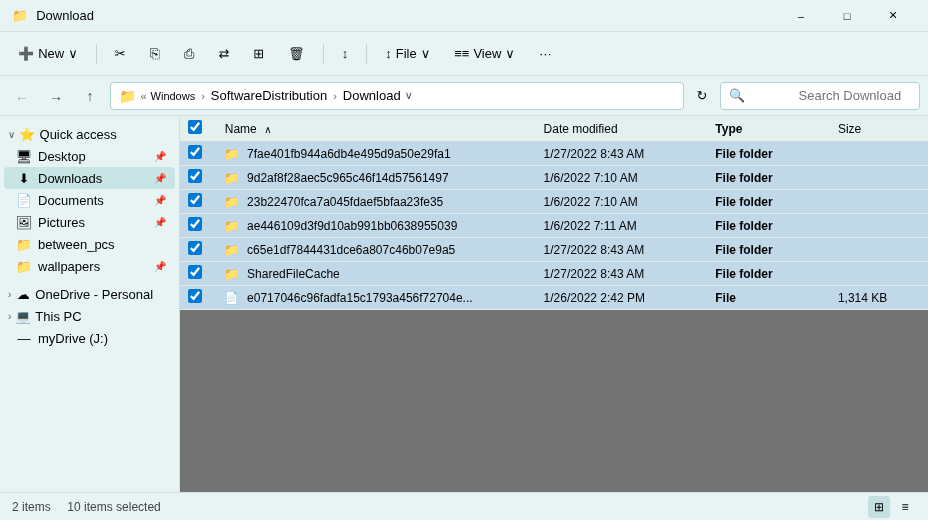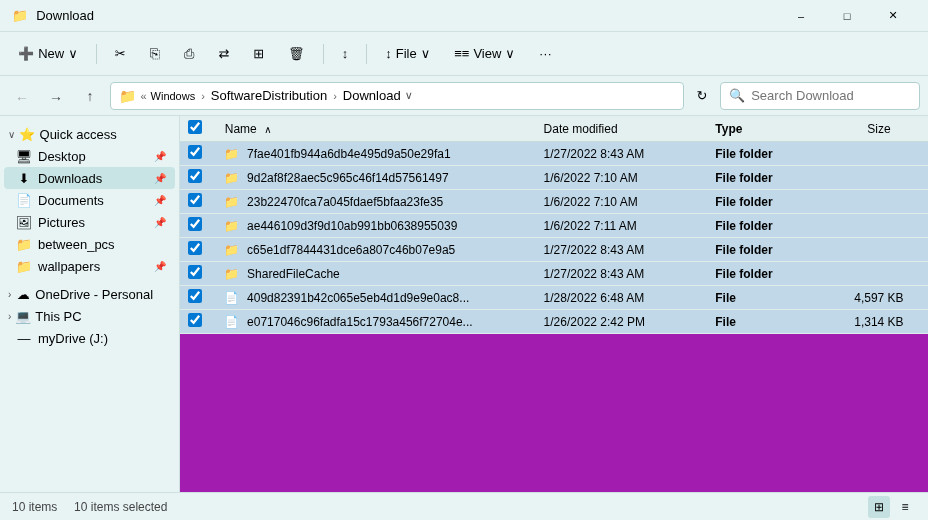--- a/index.html
+++ b/index.html
@@ -51,21 +51,21 @@
     .breadcrumb-folder-icon { color: #d4a520; font-size: 14px; }
     .breadcrumb-sep { color: #666; font-size: 11px; margin: 0 2px; }
     .breadcrumb-dropdown { border: none; background: transparent; cursor: pointer; color: #555; font-size: 11px; }
     .breadcrumb-refresh { width: 24px; height: 24px; border: none; background: transparent; cursor: pointer; border-radius: 4px; font-size: 13px; display: flex; align-items: center; justify-content: center; }
     .search-box {
       display: flex; align-items: center;
       background: white; border: 1px solid #b0d0d0; border-radius: 4px;
       height: 28px; padding: 0 8px; gap: 6px; width: 200px;
     }
     .search-icon { color: #666; font-size: 13px; }
-    .search-input { border: none; outline: none; font-size: 13px; width: 150px; background: transparent; }
+    .search-input { border: none; outline: none; font-size: 13px; width: 150px; background: transparent; text-align: right; }
 
     
     .main { display: flex; height: calc(520px - 32px - 44px - 40px - 28px); }
 
     
     .sidebar {
       width: 180px; background: #e8f4f4; padding: 8px 0;
       border-right: 1px solid #d0e0e0; overflow-y: auto; flex-shrink: 0;
     }
     .sidebar-item {
@@ -77,35 +77,35 @@
     .sidebar-section-header {
       display: flex; align-items: center; gap: 4px;
       padding: 3px 8px; font-size: 13px; cursor: pointer;
       font-weight: 500;
     }
     .sidebar-icon { width: 16px; height: 16px; display: flex; align-items: center; justify-content: center; }
     .sidebar-pin { color: #aaa; font-size: 10px; margin-left: auto; }
     .sidebar-chevron { font-size: 10px; color: #555; }
 
     
-    .file-list { flex: 1; overflow-y: auto; background: #a21caf; }
+    .file-list { flex: 1; overflow-y: auto; background: #737373; }
     .file-table { width: 100%; border-collapse: collapse; }
     .file-table th {
       background: #e4f0f0; text-align: left; padding: 4px 8px;
       font-size: 12px; font-weight: 500; border-bottom: 1px solid #c8dcdc;
       position: sticky; top: 0; z-index: 1;
     }
     .file-table td { padding: 3px 8px; font-size: 12px; }
     .file-table tr { border-bottom: 1px solid #e0ecec; }
     .file-table tr.selected { background: #c0d8e8; }
     .file-table .check-col { width: 28px; }
     .file-table .name-col { width: 260px; }
     .file-table .date-col { width: 140px; }
     .file-table .type-col { width: 100px; font-weight: bold; }
-    .file-table .size-col { width: 80px; text-align: center; }
+    .file-table .size-col { width: 80px; text-align: left; }
     .checkbox { width: 14px; height: 14px; accent-color: #0078d4; }
     .folder-icon { color: #d4a520; margin-right: 4px; }
     .file-icon { color: #6688aa; margin-right: 4px; }
 
     
     .status-bar {
       display: flex; align-items: center; justify-content: space-between;
       background: #e8f4f4; height: 28px; padding: 0 12px;
       border-top: 1px solid #d0e0e0; font-size: 12px; color: #444;
     }
@@ -336,46 +336,34 @@
     <td class="date-col">1/27/2022 8:43 AM</td>
     <td class="type-col">File folder</td>
     <td class="size-col"></td>
   </tr>
           <tr class="selected">
     <td class="check-col">
       <input type="checkbox" class="checkbox" checked="" style="">
     </td>
     <td class="name-col">
       <span class="file-icon">📄</span>
-      <span>409d82391b42c065e5eb4d1d9e9e0ac8...</span>
-    </td>
-    <td class="date-col">1/28/2022 6:48 AM</td>
-    <td class="type-col">File</td>
-    <td class="size-col">4,597 KB</td>
-  </tr>
-          <tr class="selected">
-    <td class="check-col">
-      <input type="checkbox" class="checkbox" checked="" style="">
-    </td>
-    <td class="name-col">
-      <span class="file-icon">📄</span>
       <span>e0717046c96fadfa15c1793a456f72704e...</span>
     </td>
     <td class="date-col">1/26/2022 2:42 PM</td>
     <td class="type-col">File</td>
     <td class="size-col">1,314 KB</td>
   </tr>
         </tbody>
     </table>
   </div>
 </div>
 
 <div class="status-bar">
   <div>
-    <span>10 items</span>
+    <span>2 items</span>
     &nbsp;&nbsp;&nbsp;
     <span>10 items selected</span>
   </div>
   <div class="status-right">
     <button class="view-btn active">⊞</button>
     <button class="view-btn">≡</button>
   </div>
 </div>
 
 </body></html>

